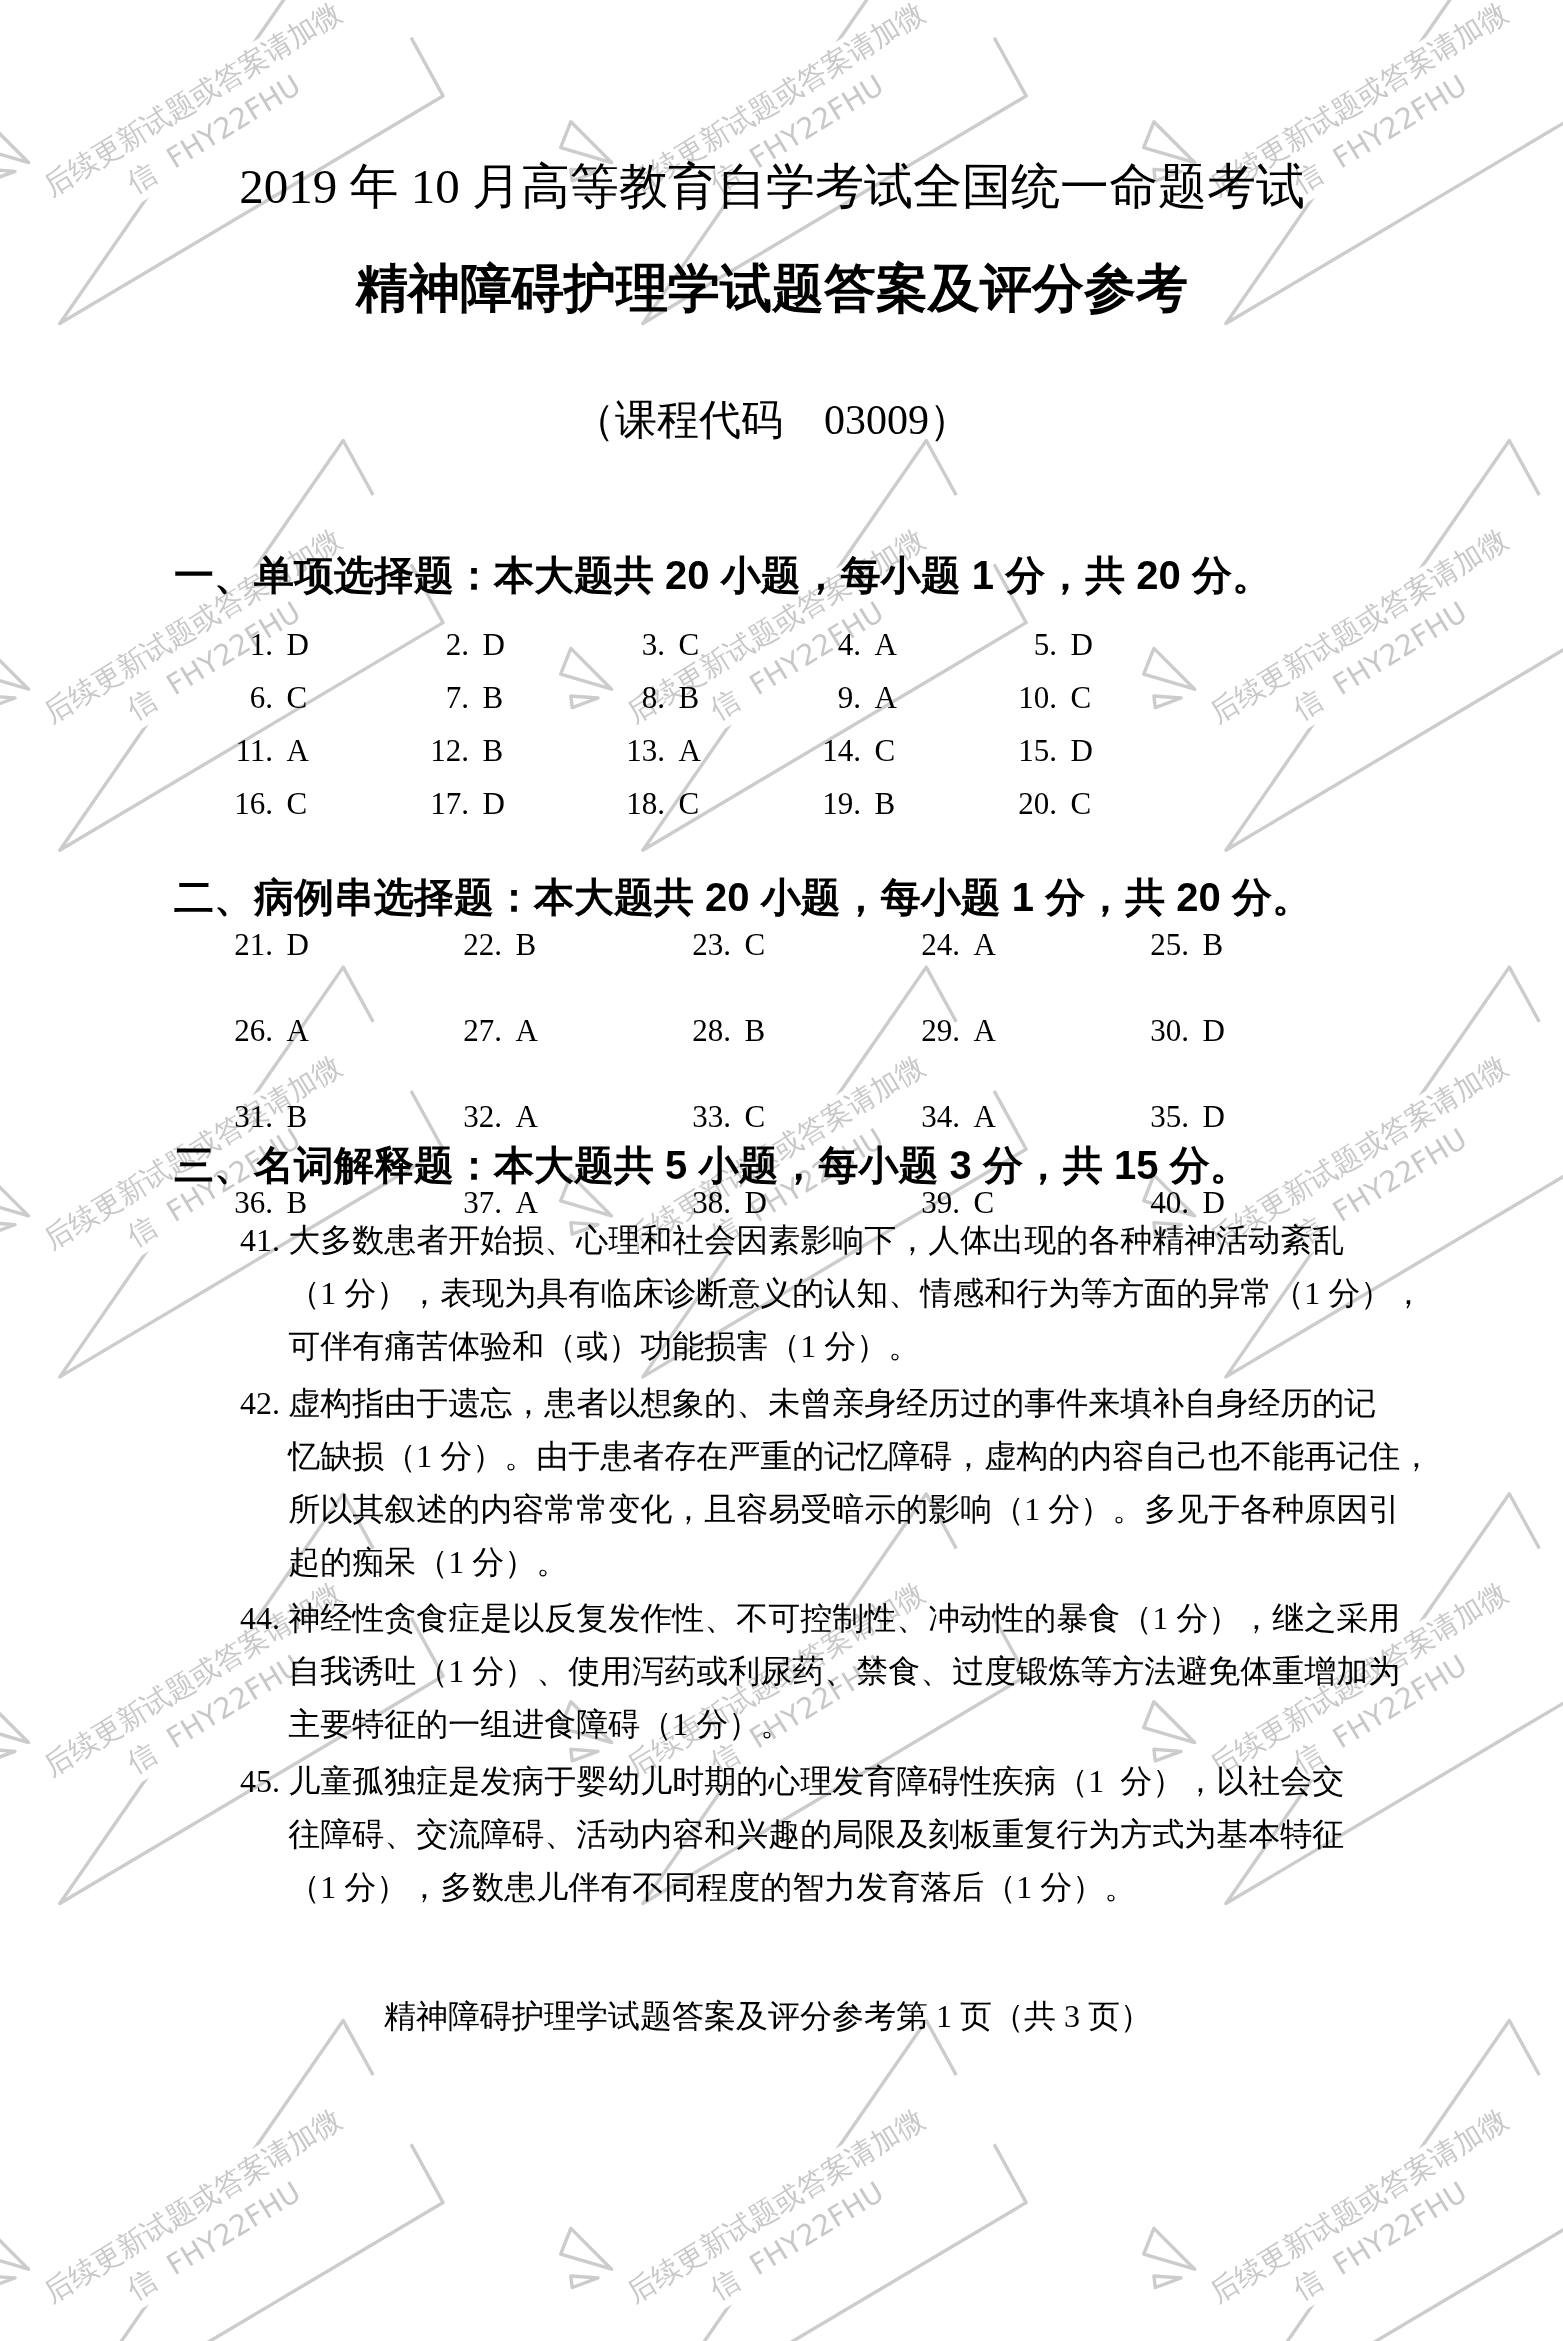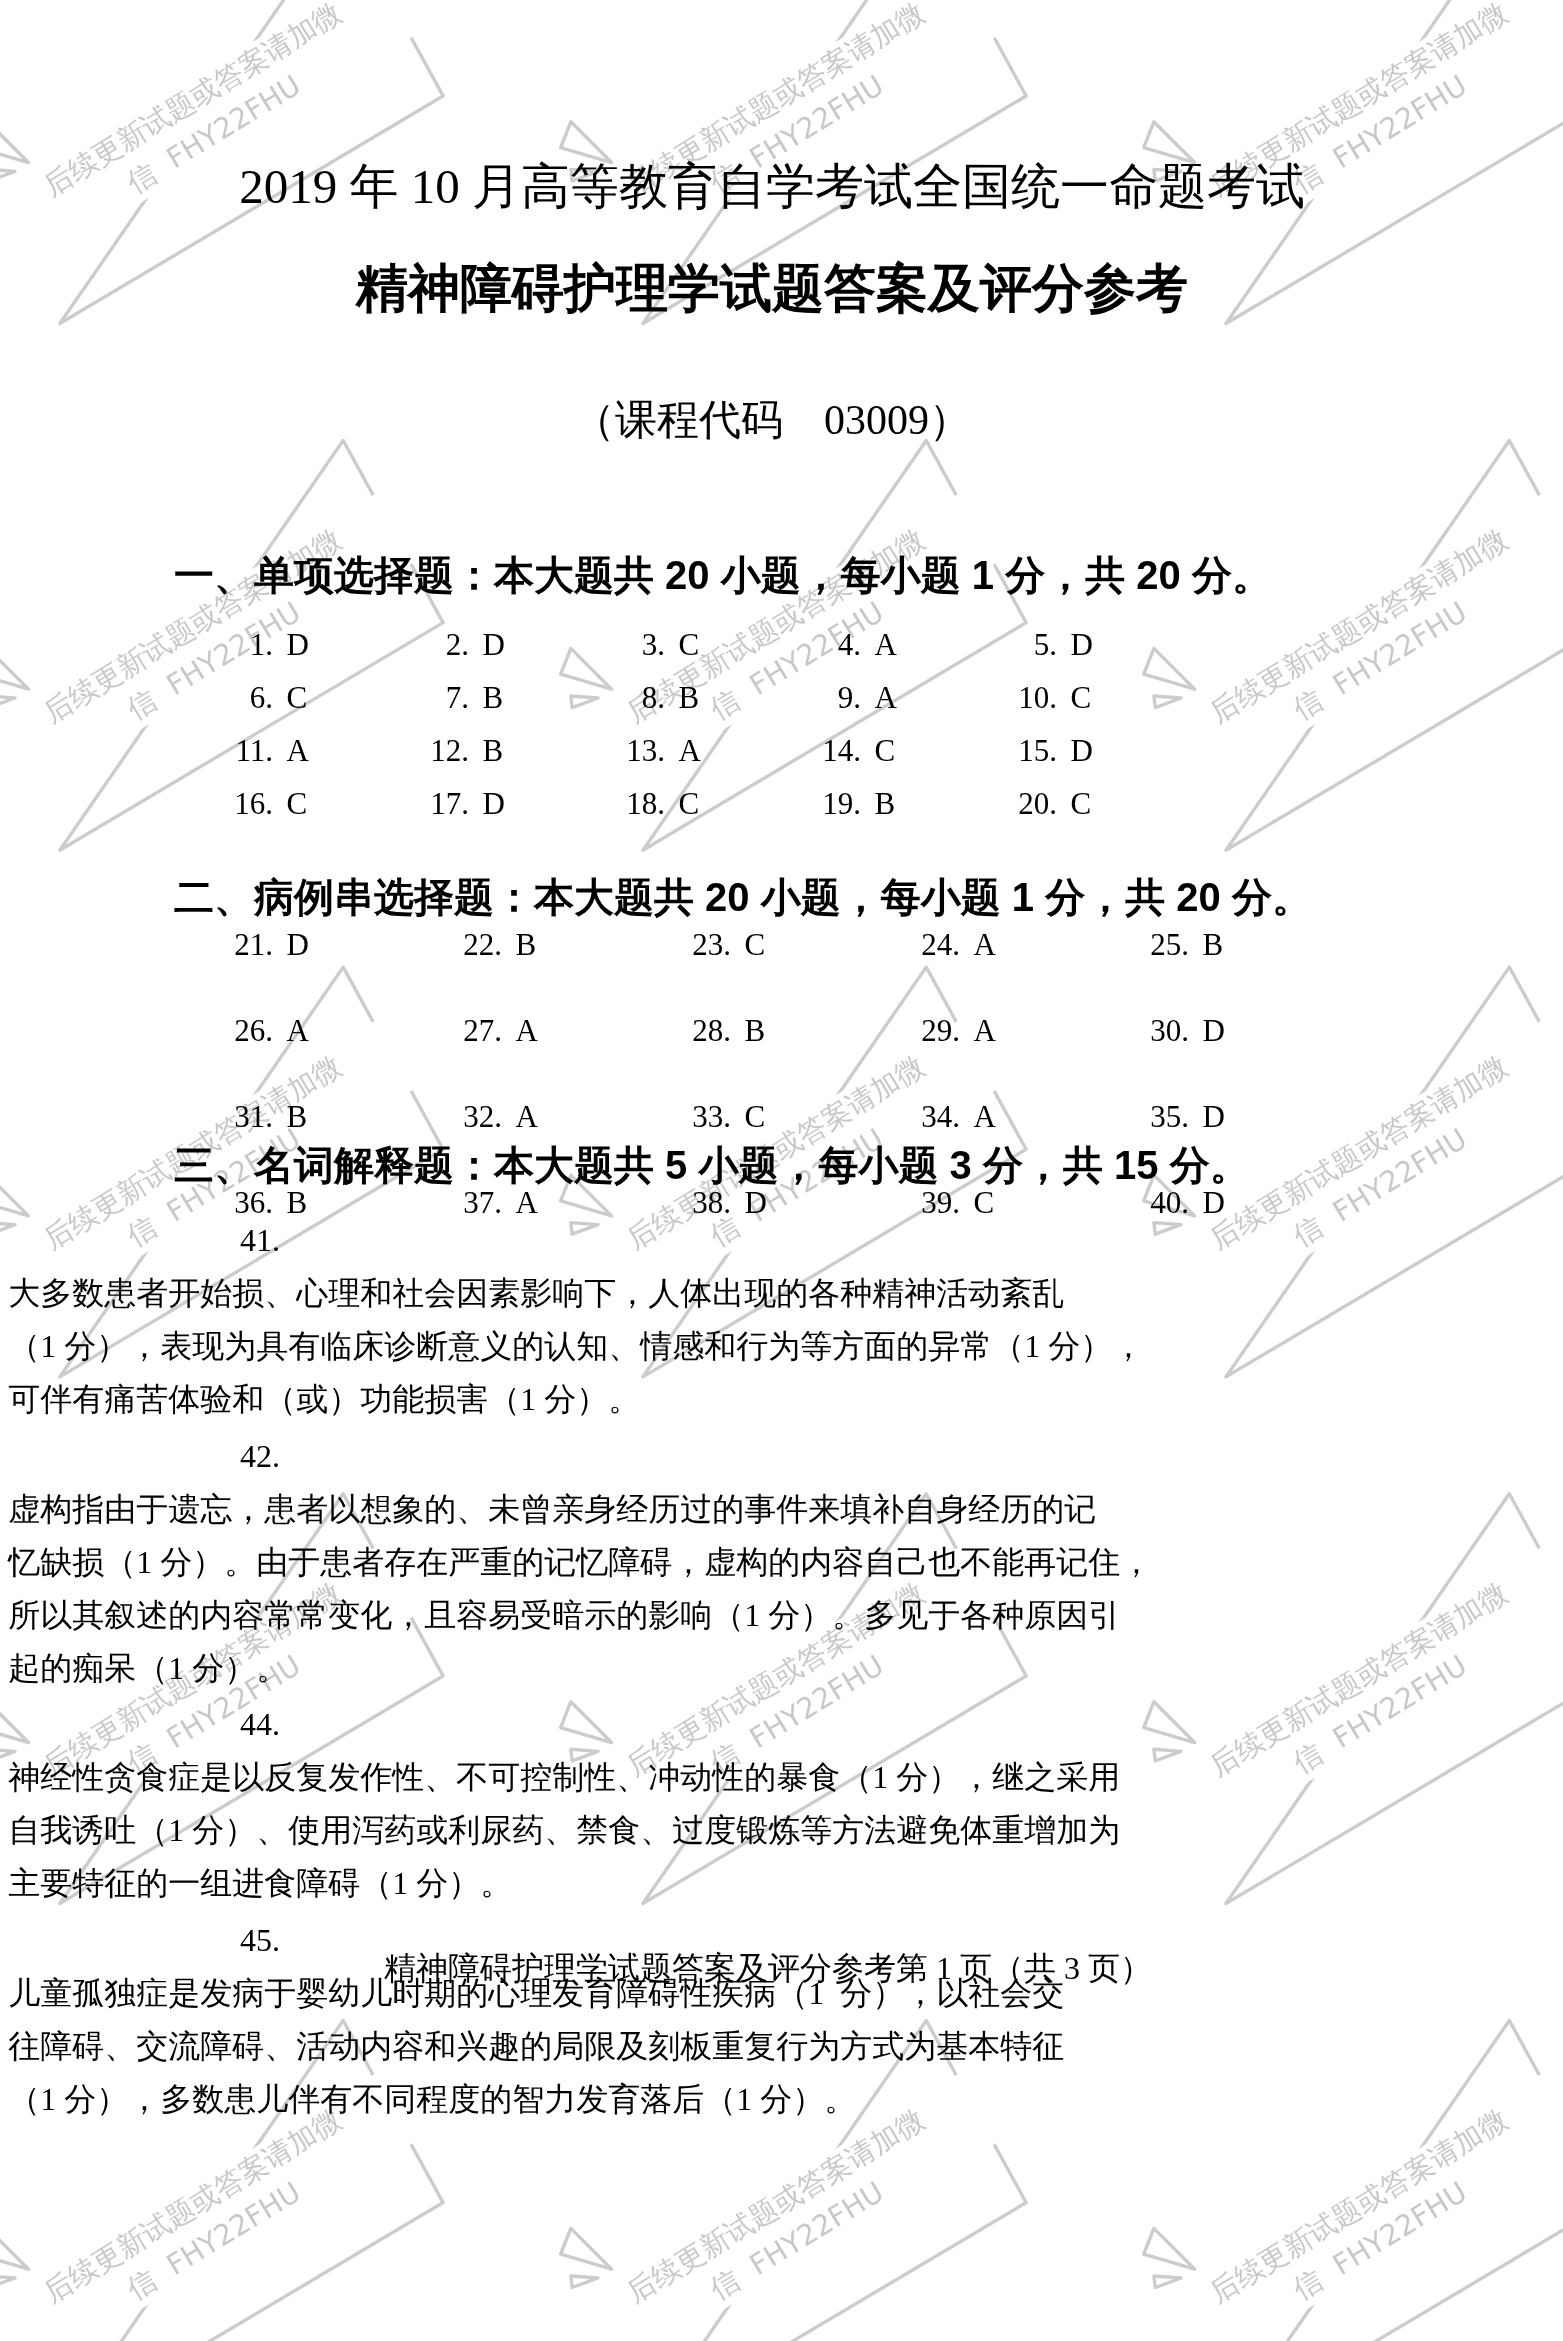--- a/index.html
+++ b/index.html
@@ -42,26 +42,26 @@
     .g1 { top: 618px; }
     .g2 { top: 918px; gap: 33px; }
     .ans-cell { display: flex; align-items: center; white-space: pre; }
     .q-num { width: 95px; text-align: right; flex: none; }
     .q-ans { margin-left: 13.6px; }
 
     .items {
       position: absolute; left: 0; top: 1214px; width: 1563px;
       font-size: 32px; line-height: 53px;
     }
-    .item { display: flex; margin-bottom: 3.7px; flex-direction: column; }
+    .item { display: flex; margin-bottom: 3.7px; }
     .item-num { width: 280px; text-align: right; flex: none; white-space: pre; }
     .item-lines { margin-left: 8.2px; }
     .item-line { white-space: pre; }
 
-    .footer { top: 1942px; width: 1536px; font-size: 32px; line-height: 53px; }
+    .footer { top: 1990px; width: 1536px; font-size: 32px; line-height: 53px; }
   </style>
 </head>
 <body>
 
 <svg id="watermark" width="1563" height="2342" viewBox="0 0 2300 3446" xmlns="http://www.w3.org/2000/svg">
   <defs>
     <g id="wm-plane" fill="none" stroke="#cccccc" stroke-width="5" stroke-linejoin="round" stroke-linecap="round">
       <polygon points="0,0 147,268 -417,603"></polygon>
       <polygon points="335,306 320,344 395,366"></polygon>
       <polygon points="335,376 337,393 375,379"></polygon>

